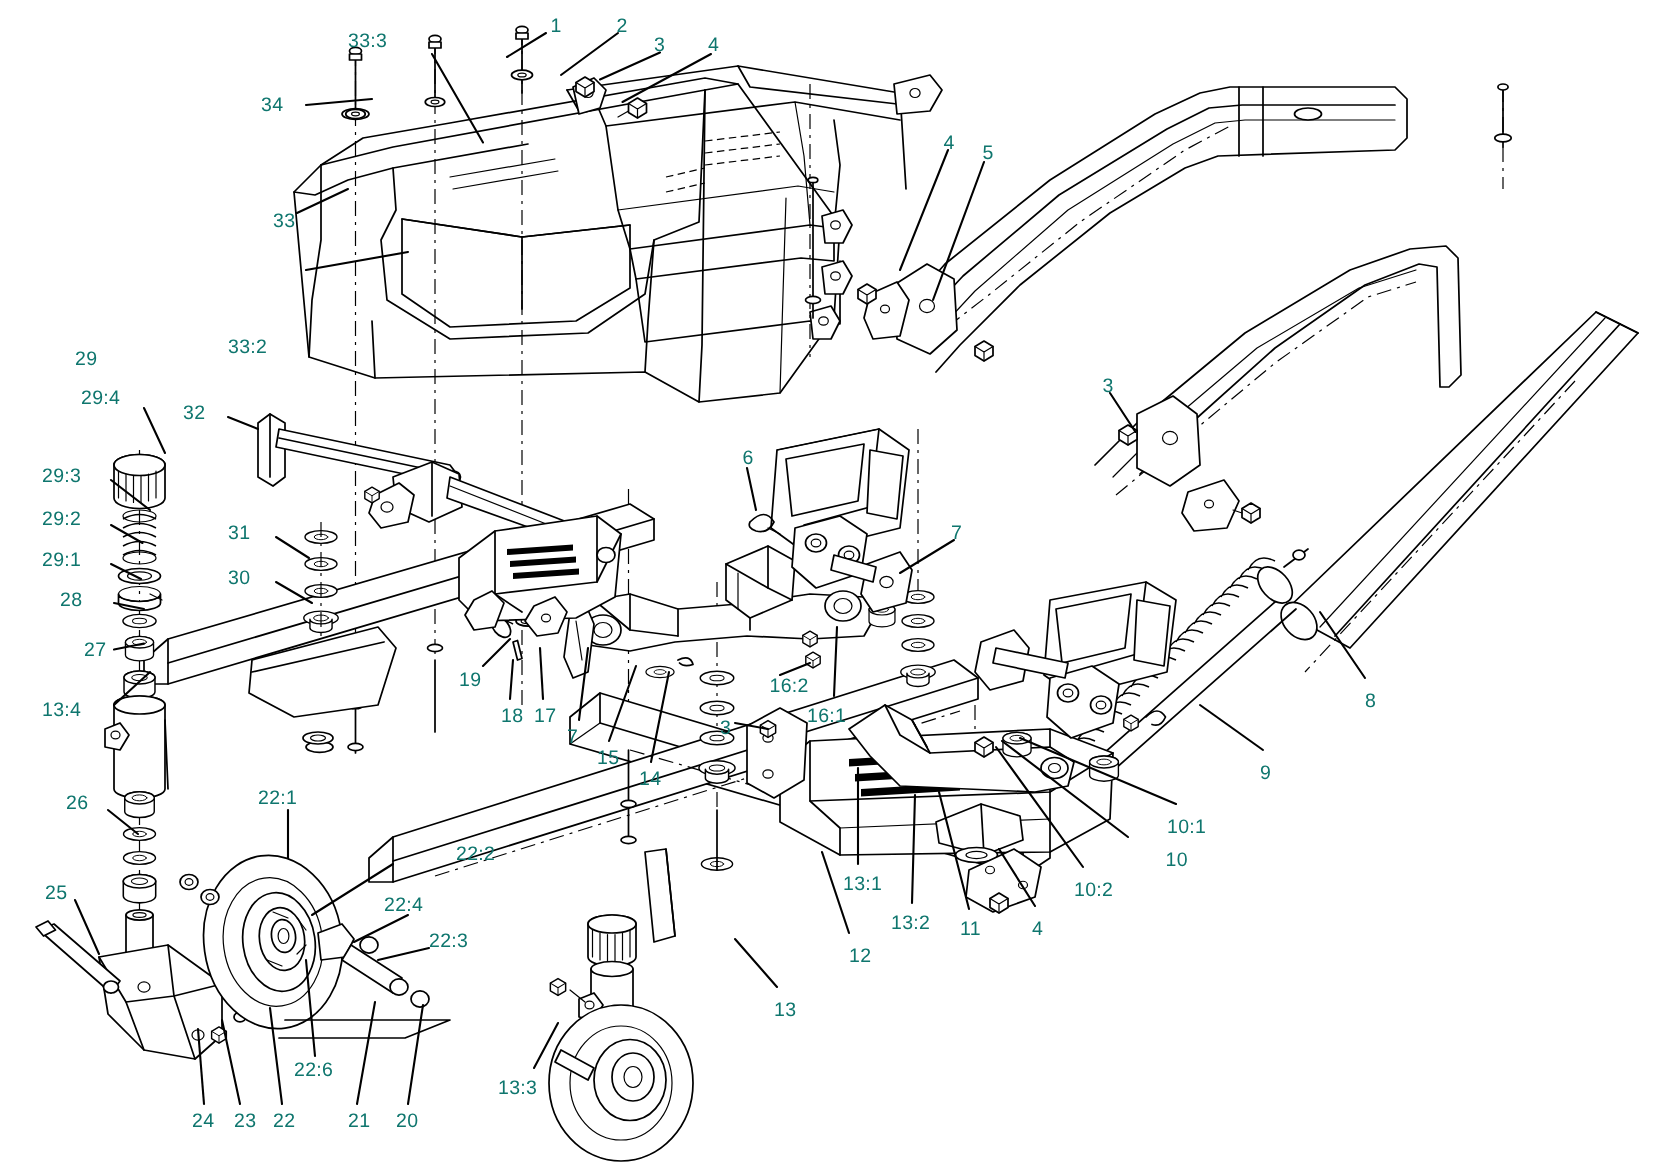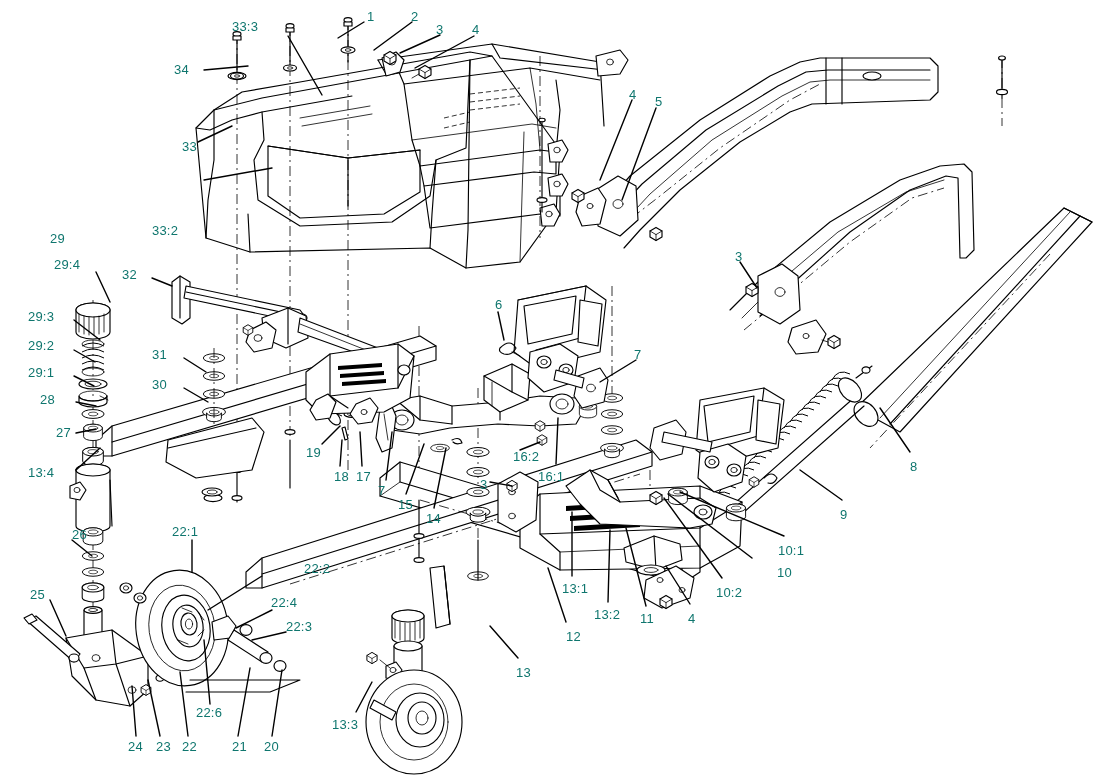--- a/index.html
+++ b/index.html
@@ -633,25 +633,25 @@
       <div class="cal" style="left: 54px; top: 258px;">29:4</div>
       <div class="cal" style="left: 28px; top: 310px;">29:3</div>
       <div class="cal" style="left: 28px; top: 339px;">29:2</div>
       <div class="cal" style="left: 28px; top: 366px;">29:1</div>
       <div class="cal" style="left: 122px; top: 268px;">32</div>
       <div class="cal" style="left: 40px; top: 393px;">28</div>
       <div class="cal" style="left: 56px; top: 426px;">27</div>
       <div class="cal" style="left: 28px; top: 466px;">13:4</div>
       <div class="cal" style="left: 152px; top: 348px;">31</div>
       <div class="cal" style="left: 152px; top: 378px;">30</div>
-      <div class="cal" style="left: 44px; top: 528px; margin-left: 28px;">26</div>
+      <div class="cal" style="left: 44px; top: 528px;">26</div>
       <div class="cal" style="left: 30px; top: 588px;">25</div>
       <div class="cal" style="left: 172px; top: 525px;">22:1</div>
       <div class="cal" style="left: 262px; top: 562px; margin-left: 42px;">22:2</div>
-      <div class="cal" style="left: 271px; top: 596px;">22:4</div>
+      <div class="cal" style="left: 256px; top: 596px;">22:4</div>
       <div class="cal" style="left: 286px; top: 620px;">22:3</div>
       <div class="cal" style="left: 196px; top: 706px;">22:6</div>
       <div class="cal" style="left: 128px; top: 740px;">24</div>
       <div class="cal" style="left: 156px; top: 740px;">23</div>
       <div class="cal" style="left: 182px; top: 740px;">22</div>
       <div class="cal" style="left: 232px; top: 740px;">21</div>
       <div class="cal" style="left: 264px; top: 740px;">20</div>
       <div class="cal" style="left: 495px; top: 298px;">6</div>
       <div class="cal" style="left: 634px; top: 348px;">7</div>
       <div class="cal" style="left: 306px; top: 446px;">19</div>

